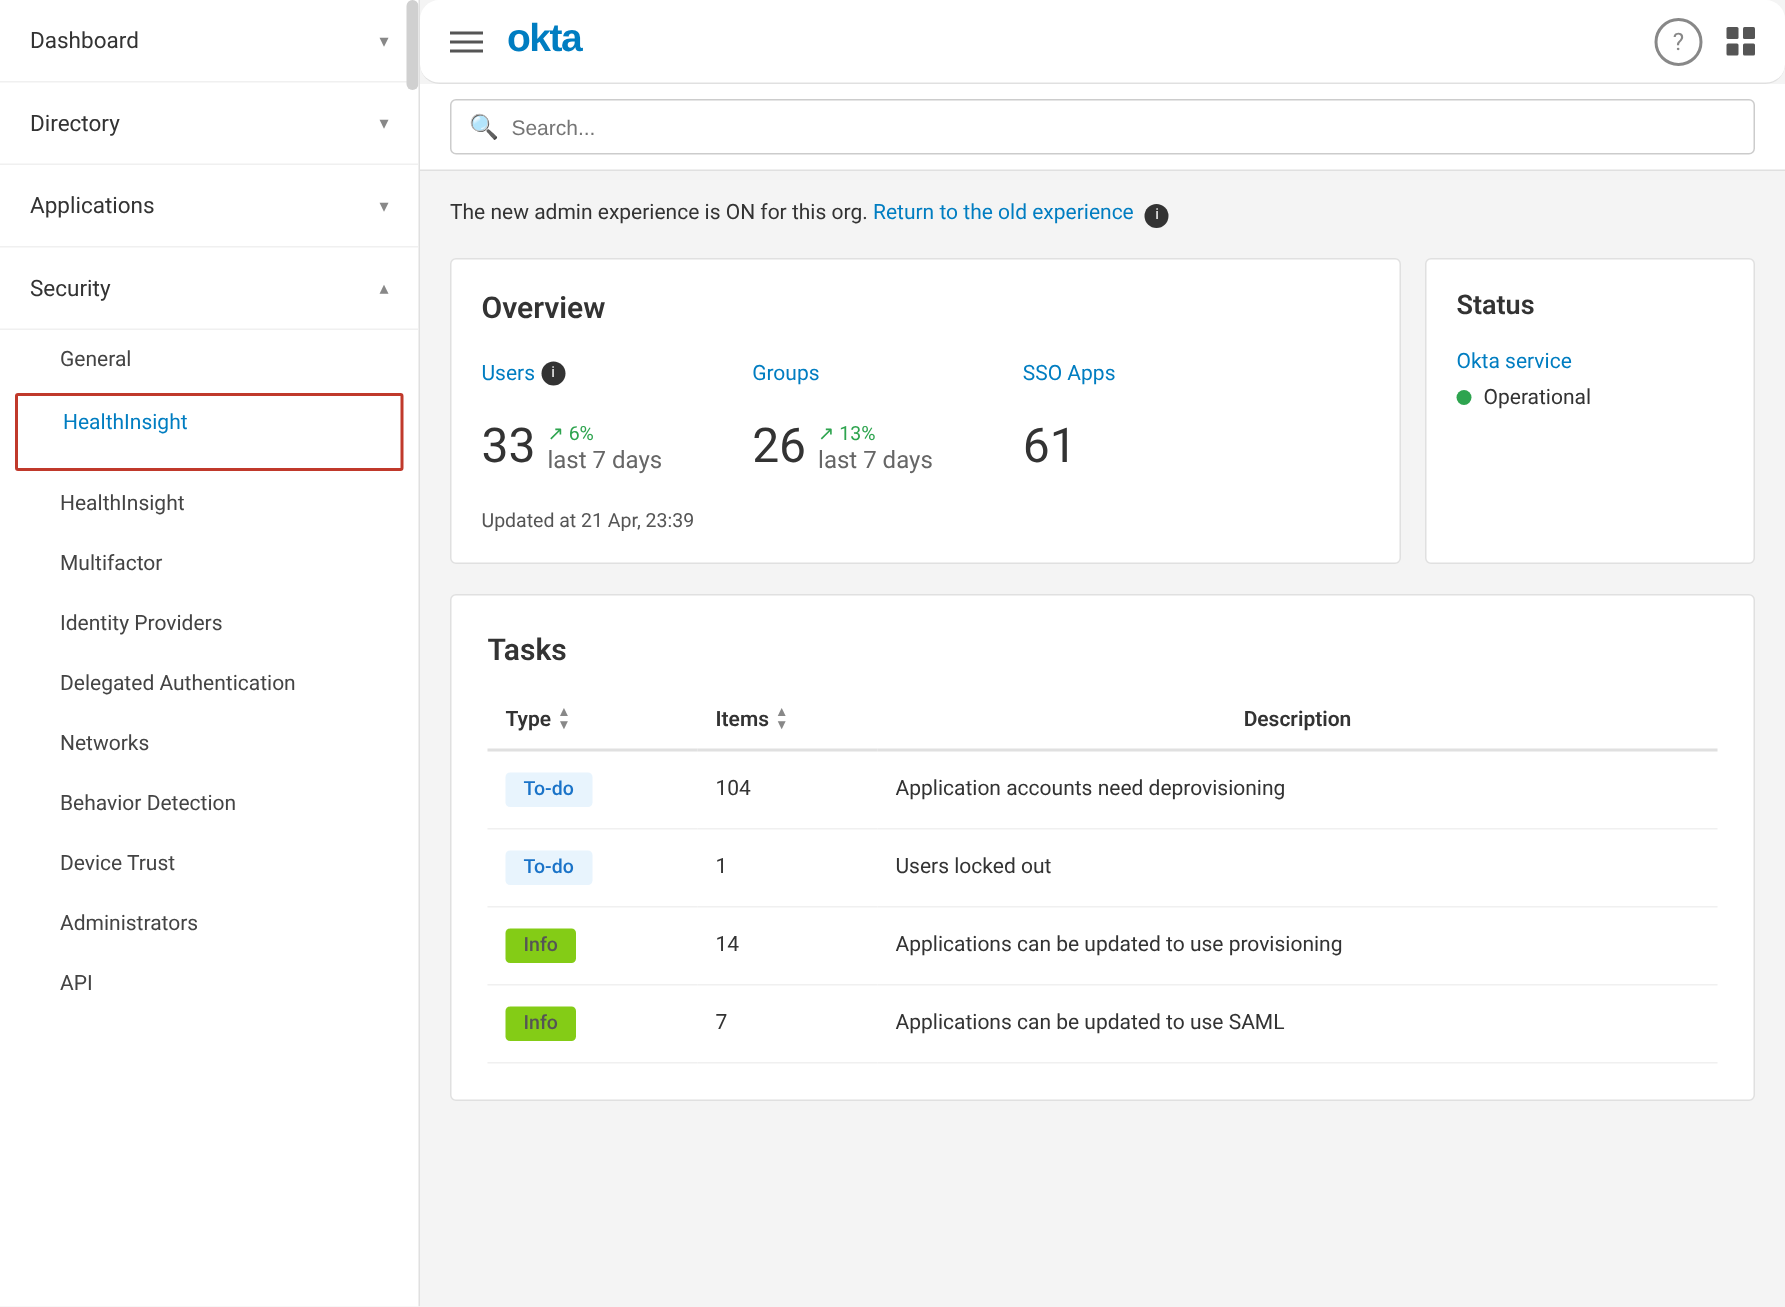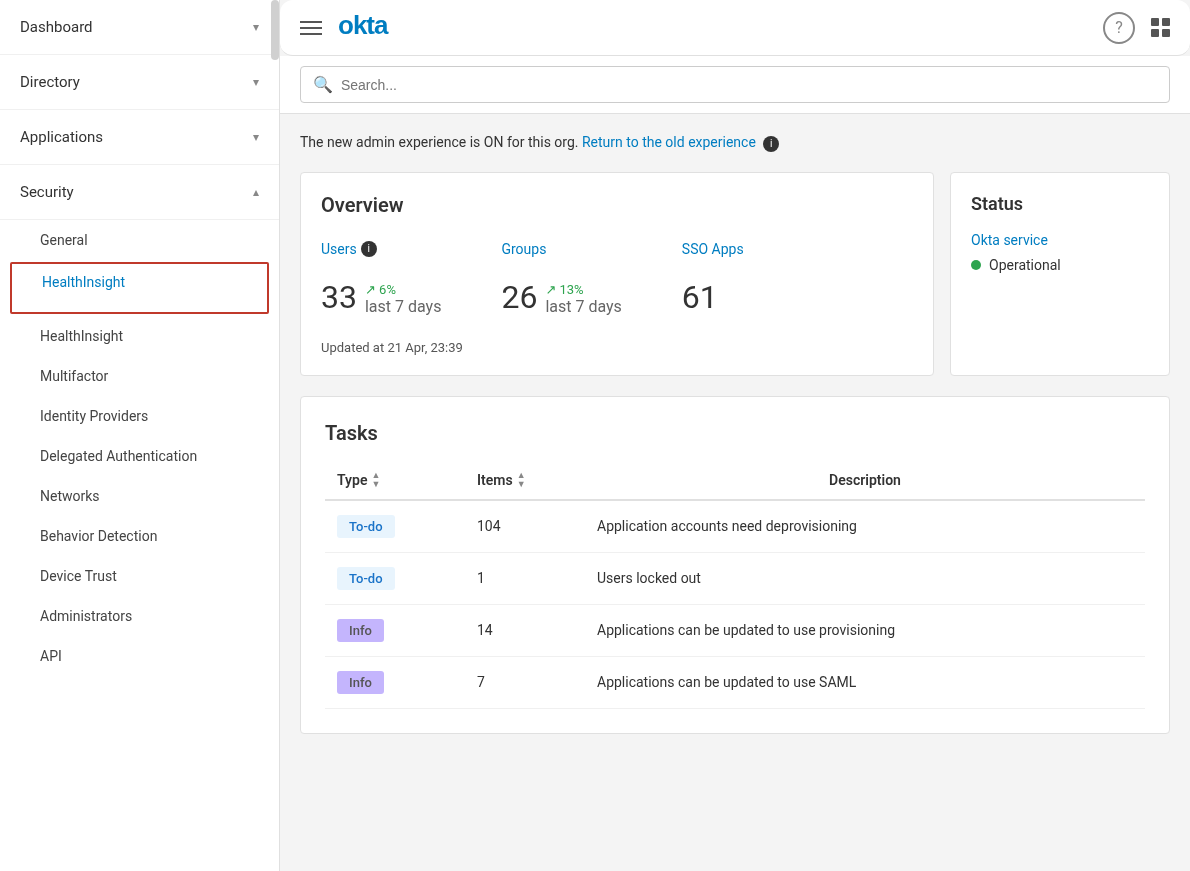--- a/index.html
+++ b/index.html
@@ -296,21 +296,21 @@
       padding: 4px 12px;
       border-radius: 3px;
       font-size: 13px;
       font-weight: 500;
     }
     .badge-todo {
       background: #e8f4fd;
       color: #1a73c8;
     }
     .badge-info {
-      background: #c4b5fd;
+      background: #84cc16;
       color: #555;
     }
   </style>
 </head>
 <body>
 
 <div class="sidebar">
   <div class="sidebar-scrollbar"></div>
 
   <div class="sidebar-item">

